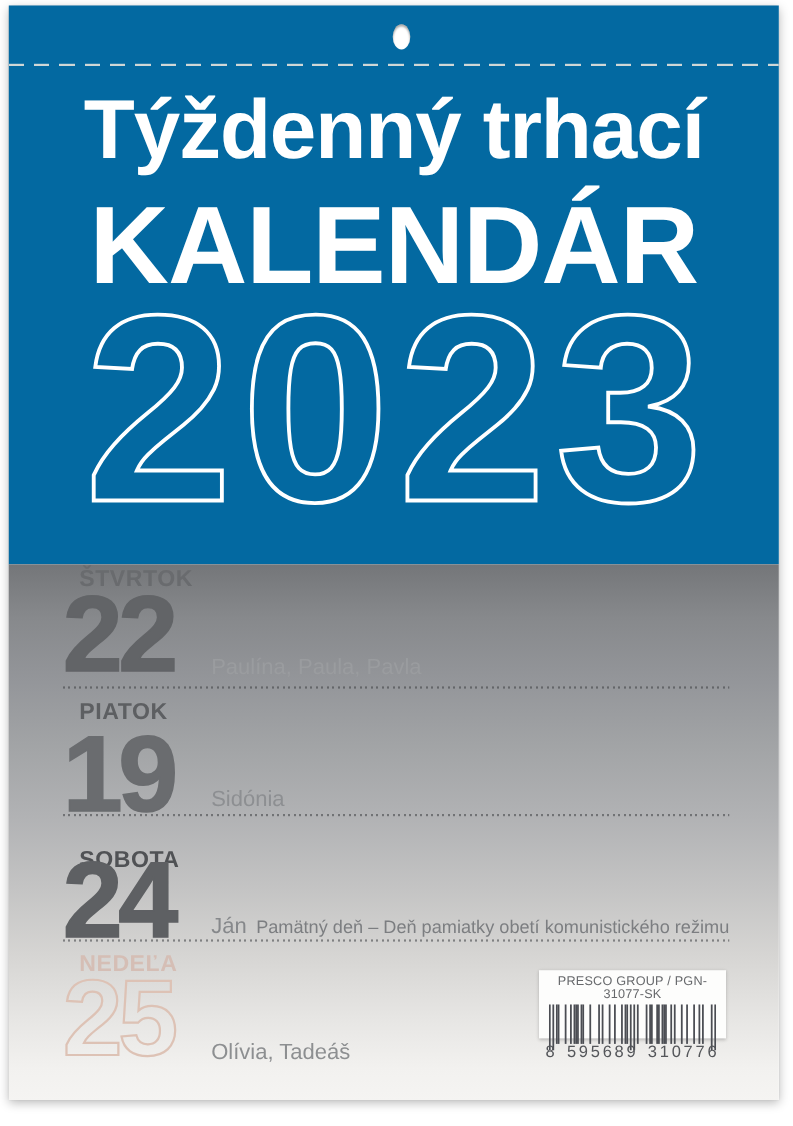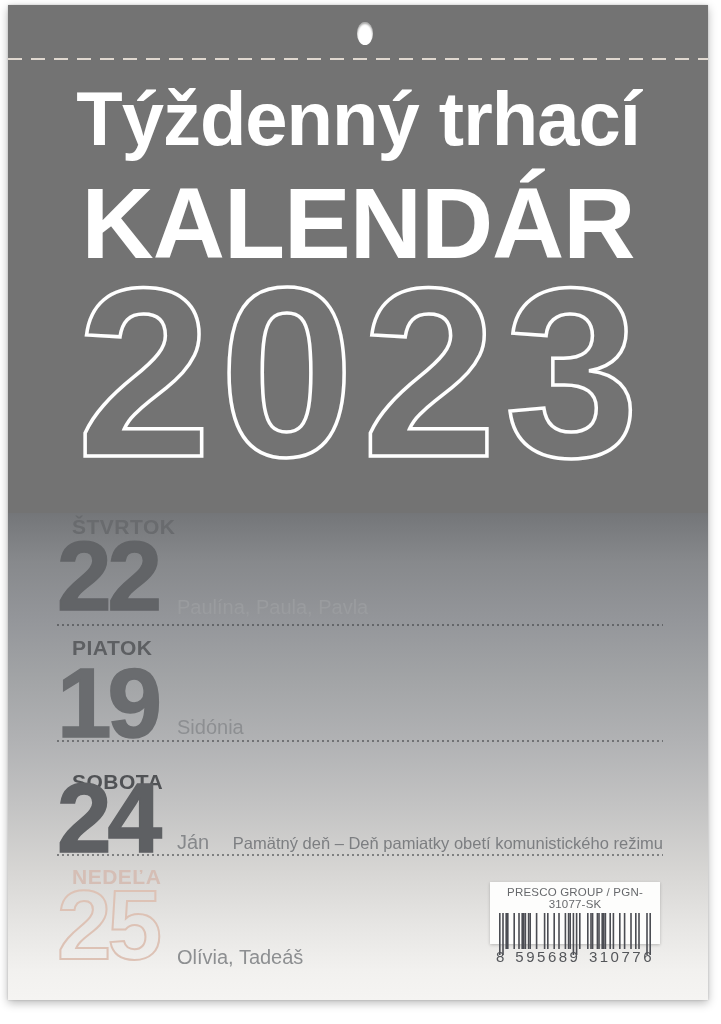--- a/index.html
+++ b/index.html
@@ -1,39 +1,39 @@
 <!DOCTYPE html>
 <html><head>
 <meta charset="utf-8">
 <style>
   html,body{margin:0;padding:0;width:721px;height:1024px;background:#ffffff;overflow:hidden;
     font-family:"Liberation Sans", sans-serif;}
   .page{position:absolute;left:8px;top:5px;width:700px;height:995px;
     box-shadow:0 3px 9px rgba(0,0,0,.28), 0 0 2px rgba(0,0,0,.18);}
   
-  .cover{position:absolute;top:0;left:0;width:700px;height:508px;background:#737373;overflow:hidden;}
+  .cover{position:absolute;top:0;left:0;width:700px;height:508px;background:#0369a1;overflow:hidden;}
   .hole{position:absolute;left:349px;top:17px;width:16px;height:23px;border-radius:50%;
     background:radial-gradient(ellipse at 50% 65%, #ffffff 55%, #d2d2d0 100%);
     box-shadow:inset 0 2px 2px rgba(0,0,0,.3);}
   .perforation{position:absolute;left:0;right:0;top:53px;height:2px;
     background:repeating-linear-gradient(90deg, rgba(243,234,224,.85) 0 14px, rgba(243,234,224,0) 14px 23px);}
   .title1{position:absolute;left:0;width:100%;top:76px;text-align:center;color:#ffffff;
     font-size:76px;font-weight:bold;line-height:1;letter-spacing:-1px;}
   .title2{position:absolute;left:0;width:100%;top:168px;text-align:center;color:#ffffff;
     font-size:100px;font-weight:bold;line-height:1;letter-spacing:-1px;}
   .year{position:absolute;left:0;width:100%;top:246px;text-align:center;
     font-size:242px;font-weight:bold;line-height:1;letter-spacing:8px;text-indent:8px;
     color:transparent;-webkit-text-stroke:3.5px #ffffff;}
   
   .sheet{position:absolute;top:508px;left:0;width:700px;height:487px;overflow:hidden;
     background:linear-gradient(180deg,#747679 0%,#87898c 10%,#94969a 22%,#a2a4a6 34%,
       #b1b2b4 47%,#c3c3c3 60%,#d6d5d3 73%,#e7e6e4 85%,#f2f1ef 94%,#f5f4f2 100%);}
   .dayname{position:absolute;left:64px;font-size:21px;font-weight:bold;letter-spacing:.5px;line-height:1;text-align:right;}
   .daynum{position:absolute;left:49px;font-size:98px;font-weight:bold;line-height:1;letter-spacing:-4px;}
-  .names{position:absolute;left:169px;font-size:20px;line-height:1;text-align:center;}
+  .names{position:absolute;left:184px;font-size:20px;line-height:1;text-align:center;}
   .note{position:absolute;right:45px;font-size:16.5px;line-height:1;color:#7c7e81;}
   .tear{position:absolute;left:49px;width:606px;height:2px;
     background:repeating-linear-gradient(90deg, rgba(60,62,65,.55) 0 2px, transparent 2px 5px);}
   .r1-label{top:3px;color:#696b6e;}   .r1-num{top:14px;color:#626467;-webkit-text-stroke:1.5px #626467;}
   .r1-names{top:84px;color:#9a9c9f;}  .tear1{top:111px;}
   .r2-label{top:124px;color:#5d5f62;} .r2-num{top:141px;color:#6a6c6f;-webkit-text-stroke:1.5px #6a6c6f;}
   .r2-names{top:204px;color:#8d8f92;} .tear2{top:227px;}
   .r3-label{top:258px;color:#505255;} .r3-num{top:256px;color:#5e6063;-webkit-text-stroke:1.5px #5e6063;}
   .r3-names{top:319px;color:#86888b;} .r3-note{top:322px;}
   .tear3{top:341px;}

